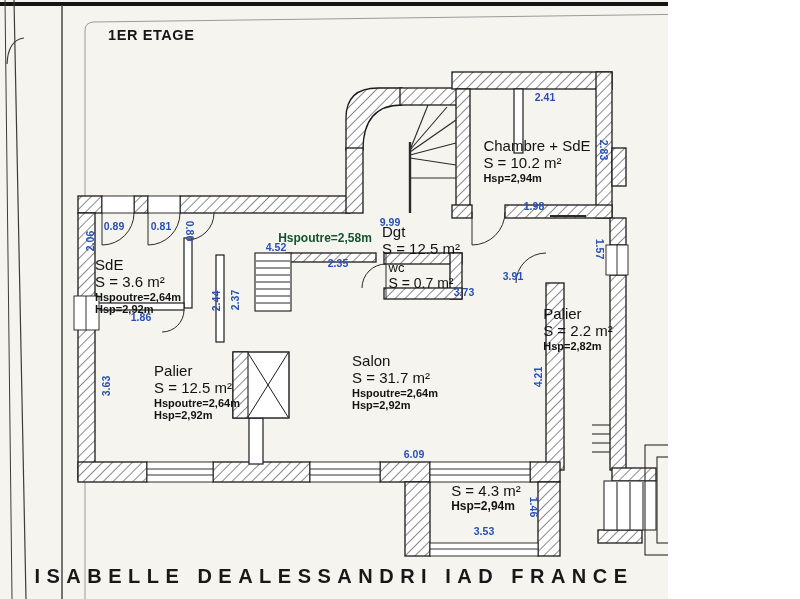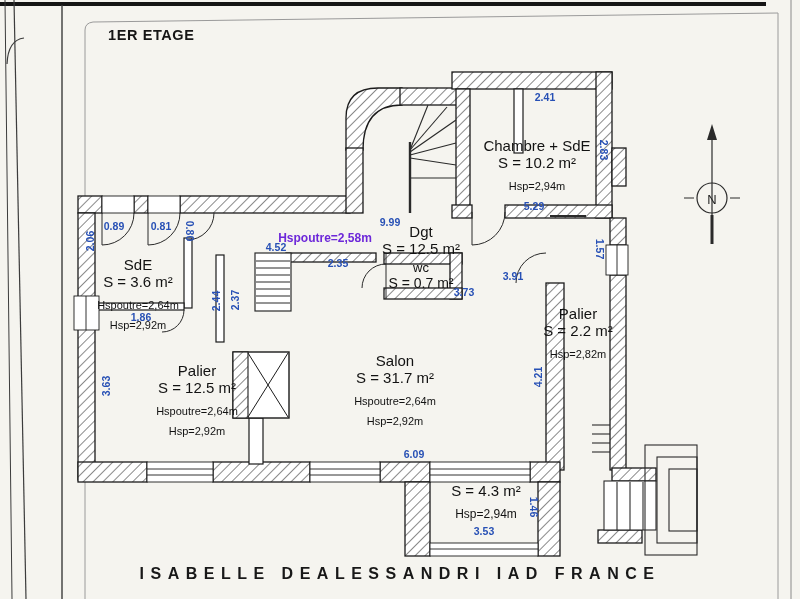--- a/index.html
+++ b/index.html
@@ -1,47 +1,47 @@
 <!DOCTYPE html>
 <html><head>
 <meta charset="utf-8">
 <style>
   html,body{margin:0;padding:0;}
   .page{
-    position:relative;width:800px;height:599px;
+    position:relative;width:668px;height:599px;
     background:#f5f4ef;
     font-family:"Liberation Sans",sans-serif;
     overflow:hidden;
   }
   .plan-svg{position:absolute;left:0;top:0;}
   .floor-title{
     position:absolute;left:108px;top:27px;
     font-size:14.5px;font-weight:bold;letter-spacing:.6px;color:#161616;
   }
   .room-label{
     position:absolute;transform:translateX(-50%);
-    text-align:center;color:#121212;line-height:1.12;white-space:nowrap;
+    color:#121212;line-height:1.12;white-space:nowrap;
   }
   .room-name,.room-area{font-size:15px;display:block;}
-  .room-sub{font-size:11px;font-weight:normal;display:block;margin-top:8px;}
+  .room-sub{font-size:11px;font-weight:bold;display:block;}
   .lbl{
     position:absolute;transform:translate(-50%,-50%);
-    color:#6d28d9;white-space:nowrap;text-align:center;
+    color:#14532d;white-space:nowrap;text-align:center;
   }
   .beam-lbl{font-size:12px;font-weight:bold;}
   .dim{
     position:absolute;transform:translate(-50%,-50%);
     font-size:10.5px;font-weight:bold;color:#2750b5;white-space:nowrap;
   }
   .dim.vert{transform:translate(-50%,-50%) rotate(-90deg);}
   .dim.vert-r{transform:translate(-50%,-50%) rotate(90deg);}
   .north-label{font-size:13px;color:#222;}
   .footer-banner{
     position:absolute;left:50%;top:565px;transform:translateX(-50%);
-    font-size:16px;font-weight:600;letter-spacing:6.5px;
+    font-size:20px;font-weight:600;letter-spacing:6.5px;
     color:#181818;white-space:nowrap;
   }
 </style>
 </head>
 <body>
 
 <div class="page">
 
   <svg class="plan-svg" width="800" height="599" viewBox="0 0 800 599">
     <defs>
@@ -242,21 +242,21 @@
     <span class="room-sub">Hsp=2,82m</span>
   </div>
 
   <div class="room-label" style="left:486px;top:483px">
     <span class="room-area">S = 4.3 m²</span>
     <span class="room-sub" style="font-size:12px">Hsp=2,94m</span>
   </div>
 
   <div class="dim" style="left:545px;top:97px">2.41</div>
   <div class="dim vert-r" style="left:604px;top:150px">2.83</div>
-  <div class="dim" style="left:534px;top:206px">5.29</div>
+  <div class="dim" style="left:534px;top:206px">1.98</div>
   <div class="dim" style="left:390px;top:222px">9.99</div>
   <div class="dim" style="left:276px;top:247px">4.52</div>
   <div class="dim" style="left:338px;top:263px">2.35</div>
   <div class="dim" style="left:464px;top:292px">3.73</div>
   <div class="dim vert-r" style="left:600px;top:249px">1.57</div>
   <div class="dim" style="left:513px;top:276px">3.91</div>
   <div class="dim vert" style="left:538px;top:377px">4.21</div>
   <div class="dim" style="left:114px;top:226px">0.89</div>
   <div class="dim" style="left:161px;top:226px">0.81</div>
   <div class="dim vert-r" style="left:190px;top:231px">0.80</div>

